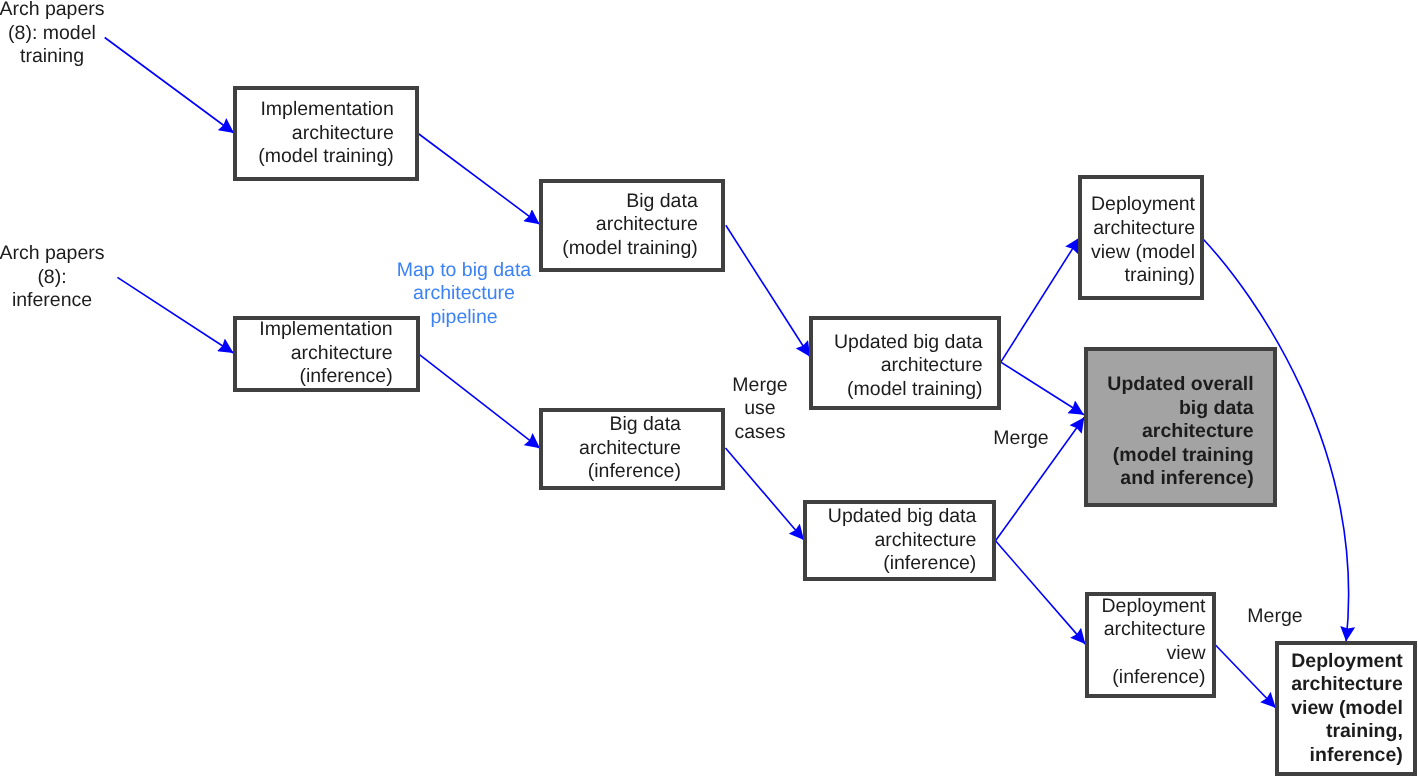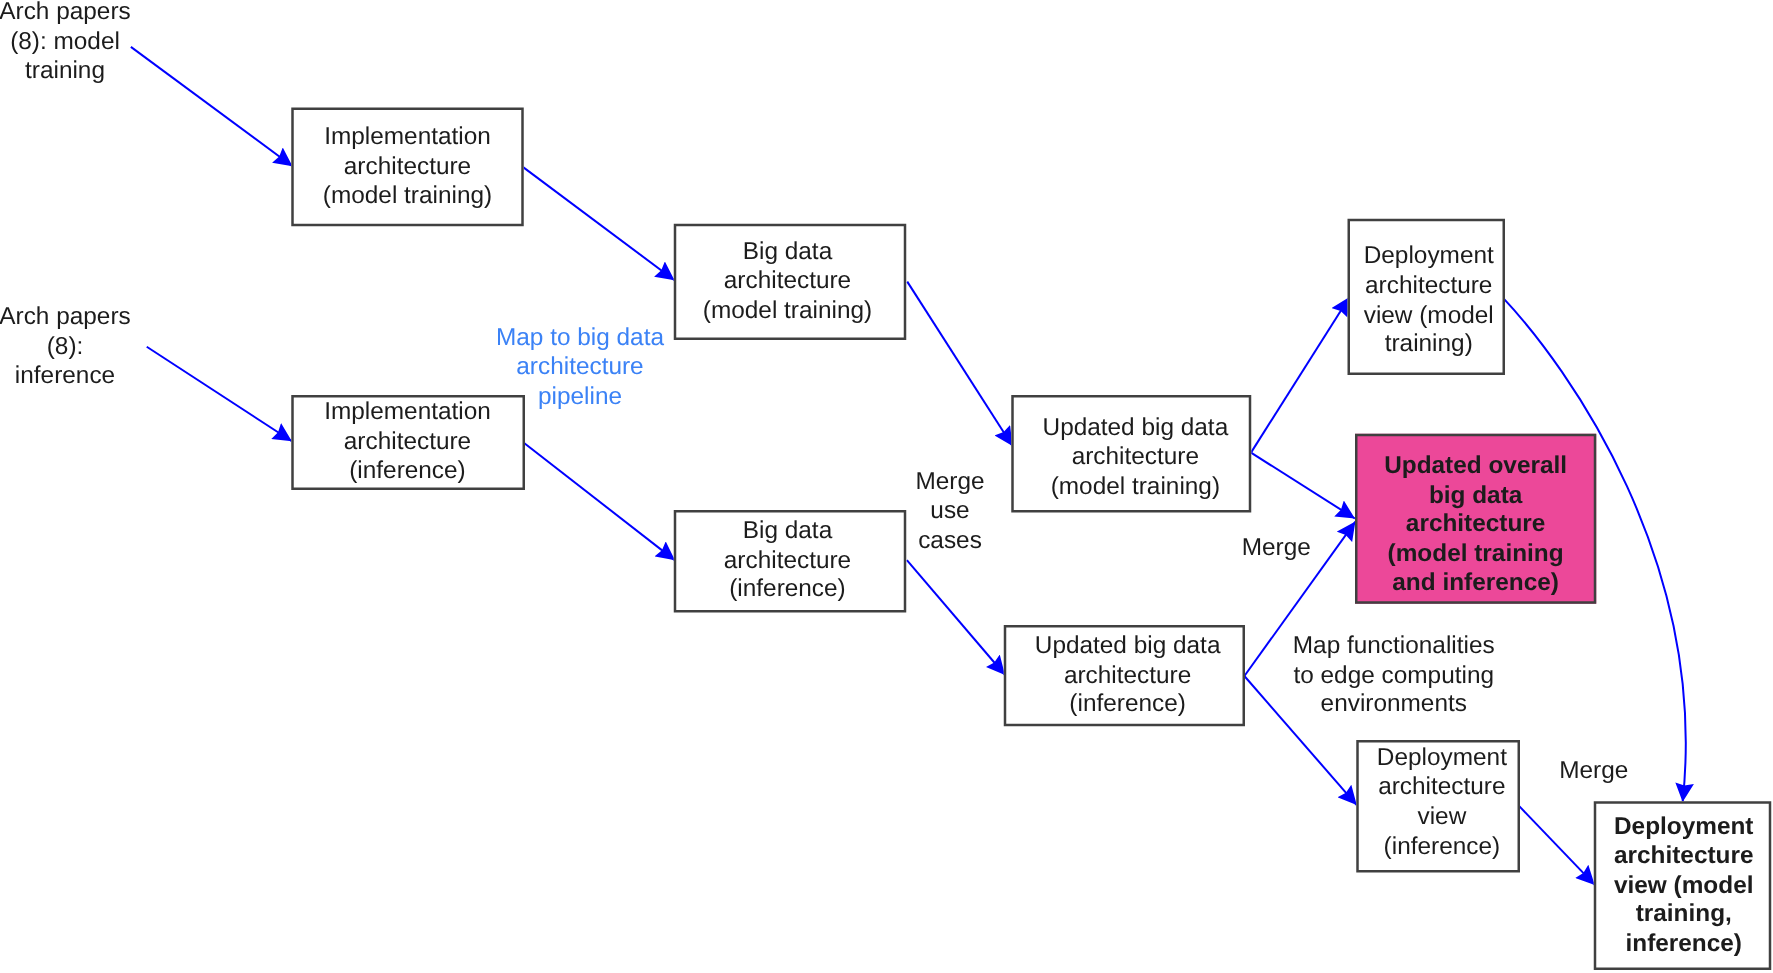--- a/index.html
+++ b/index.html
@@ -6,22 +6,22 @@
   html,body{margin:0;padding:0;background:#ffffff;}
   body{width:1418px;height:778px;position:relative;overflow:hidden;
        font-family:"Liberation Sans",sans-serif;color:#1c1c1c;
        -webkit-font-smoothing:antialiased;
        text-rendering:geometricPrecision;}
   #diagram{position:absolute;left:0;top:0;width:1418px;height:778px;}
   #node-layer,#label-layer{position:absolute;left:0;top:0;width:1418px;height:778px;
       will-change:transform;transform:translateZ(0);padding-left:40px;}
   svg.edges{position:absolute;left:0;top:0;width:1418px;height:778px;overflow:visible;}
   .node{position:absolute;box-sizing:border-box;background:#fff;
-        border:2px solid #737373;display:flex;align-items:center;
-        justify-content:center;text-align:center;}
+        border:4px solid #737373;display:flex;align-items:center;
+        justify-content:center;text-align:right;}
   .node .label{font-size:19.5px;line-height:23.6px;white-space:pre-line;}
   .node .label, .flabel{ -webkit-font-smoothing:antialiased; }
   .node.bold .label{font-weight:bold;}
   .flabel{position:absolute;text-align:center;font-size:19.5px;line-height:23.6px;
           white-space:pre-line;}
 </style>
 </head>
 <body>
 
 <div id="diagram">
@@ -76,21 +76,21 @@
         <span class="label" style="color: rgb(28, 28, 28); transform: translateX(2.6px);">Updated big data
 architecture
 (inference)</span>
       </div>
       <div class="node" style="left: 1078px; top: 175px; width: 126px; height: 125px; border-color: rgb(64, 64, 64); background: rgb(255, 255, 255);">
         <span class="label" style="color: rgb(28, 28, 28); transform: translateX(2px); margin-top: 6px;">Deployment
 architecture
 view (model
 training)</span>
       </div>
-      <div class="node bold" style="left: 1084px; top: 347px; width: 193px; height: 136px; border-color: rgb(64, 64, 64); background: #ec4899;">
+      <div class="node bold" style="left: 1084px; top: 347px; width: 193px; height: 160px; border-color: rgb(64, 64, 64); background: #a3a3a3;">
         <span class="label" style="color: rgb(28, 28, 28); margin-top: 10px;">Updated overall
 big data
 architecture
 (model training
 and inference)</span>
       </div>
       <div class="node" style="left: 1085px; top: 592px; width: 131px; height: 106px; border-color: rgb(64, 64, 64); background: rgb(255, 255, 255);">
         <span class="label" style="color: rgb(28, 28, 28); transform: translateX(3px); margin-top: -6px;">Deployment
 architecture
 view
@@ -111,18 +111,15 @@
       <div class="flabel" style="left: -33px; top: 242px; width: 170px; color: rgb(28, 28, 28);">Arch papers
 (8):
 inference</div>
       <div class="flabel" style="left: 359px; top: 258.6px; width: 210px; color: #3b82f6;">Map to big data
 architecture
 pipeline</div>
       <div class="flabel" style="left: 695px; top: 373.5px; width: 130px; color: rgb(28, 28, 28);">Merge
 use
 cases</div>
       <div class="flabel" style="left: 956px; top: 427.4px; width: 130px; color: rgb(28, 28, 28);">Merge</div>
-      <div class="flabel" style="left: 990px; top: 505.2px; width: 250px; color: rgb(28, 28, 28);">Map functionalities
-to edge computing
-environments</div>
       <div class="flabel" style="left: 1210px; top: 605.2px; width: 130px; color: rgb(28, 28, 28);">Merge</div>
     </div>
 </div>
 
 </body></html>

